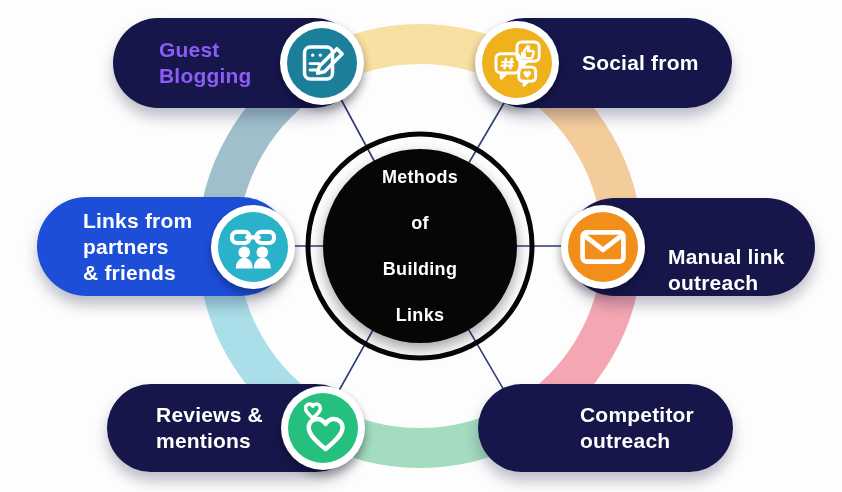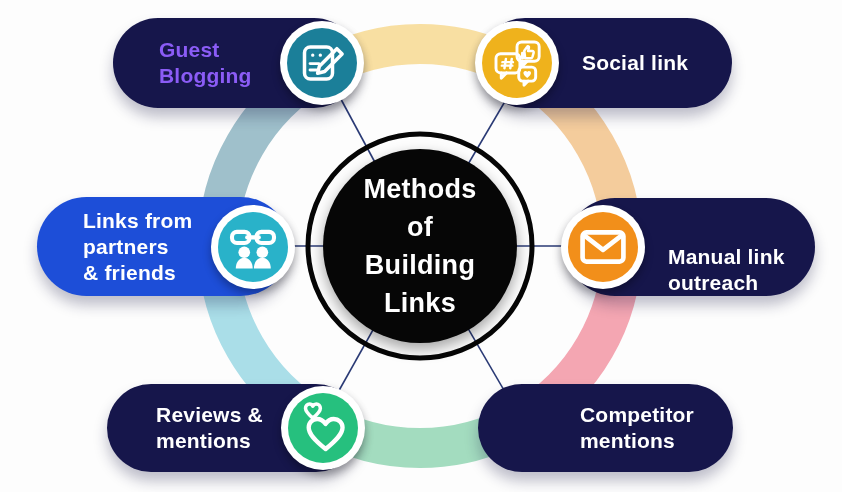--- a/index.html
+++ b/index.html
@@ -15,23 +15,23 @@
   .connector { stroke-width: 1.6; }
   .center-outline { fill: none; stroke-width: 5; }
   .center-dot { filter: drop-shadow(0 6px 7px rgba(0,0,0,0.35)); }
 
   .center-label {
     position: absolute;
     left: 420px; top: 246px;
     transform: translate(-50%, -50%);
     width: 200px;
     text-align: center;
-    font-size: 27px;
+    font-size: 18px;
     font-weight: 700;
-    line-height: 38px;
+    line-height: 46px;
     white-space: pre-line;
     letter-spacing: 0.3px;
   }
 
   .pill {
     position: absolute;
     border-radius: 60px;
     box-shadow: 0 9px 14px rgba(25,25,70,0.28);
     display: flex;
     align-items: center;
@@ -126,21 +126,21 @@
           <path d="M14 10.4 h-.2 V8.6 h.2 z M14.8 10.4 h1.9 c.3 0 .5 -.2 .6 -.5 l.4 -1.4 c.1 -.3 -.1 -.6 -.4 -.6 h-1.5 l.3 -1.2 c.1 -.4 -.4 -.6 -.6 -.3 l-1 1.4 z" stroke-width=".85"></path>
           <rect x="4.8" y="8.8" width="8.2" height="6.6" rx="1.6"></rect>
           <path d="M6.6 15.4 v1.8 l1.8 -1.8"></path>
           <path d="M8.2 10.6 l-.5 3.2 M10.2 10.6 l-.5 3.2 M7 11.7 h3.6 M6.8 12.9 h3.6" stroke-width=".85"></path>
           <rect x="12.6" y="13.4" width="5.8" height="4.8" rx="1.3"></rect>
           <path d="M14.4 18.2 v1.4 l1.4 -1.4"></path>
           <path d="M15.5 17.1 C14.6 16.4 14.2 15.9 14.2 15.4 C14.2 15 14.5 14.7 14.9 14.7 C15.2 14.7 15.4 14.85 15.5 15.1 C15.6 14.85 15.8 14.7 16.1 14.7 C16.5 14.7 16.8 15 16.8 15.4 C16.8 15.9 16.4 16.4 15.5 17.1 Z" fill="#ffffff" stroke="none"></path>
         </g>
       </svg>
     </div>
-    <div class="pill-label" style="color: rgb(255, 255, 255);">Social link</div>
+    <div class="pill-label" style="color: rgb(255, 255, 255);">Social from</div>
   </div>
 
   <div class="pill pill-l" style="background: #1d4ed8;">
     <div class="pill-label" style="color: rgb(255, 255, 255);">Links from
 partners
 &amp; friends</div>
     <div class="disc disc-right">
       <svg viewBox="0 0 24 24">
         <circle cx="12" cy="12" r="12" fill="#29b2c9"></circle>
         <g class="glyph" stroke-width="1.4">
@@ -181,16 +181,16 @@
         <g class="glyph" stroke-width="1.5">
           <path d="M12.9 19.2 C9.3 16.3 7.1 14.1 7.1 11.8 C7.1 10.1 8.4 8.9 10 8.9 C11.1 8.9 12.1 9.5 12.9 10.6 C13.6 9.5 14.6 8.9 15.7 8.9 C17.3 8.9 18.7 10.1 18.7 11.8 C18.7 14.1 16.4 16.3 12.9 19.2 Z"></path>
           <path d="M8.5 8.6 C6.9 7.2 6 6.2 6 5.2 C6 4.4 6.6 3.8 7.4 3.8 C7.9 3.8 8.3 4.1 8.5 4.5 C8.8 4.1 9.2 3.8 9.7 3.8 C10.5 3.8 11.1 4.4 11.1 5.2 C11.1 6.2 10.2 7.2 8.5 8.6 Z" stroke-width="1.2"></path>
         </g>
       </svg>
     </div>
   </div>
 
   <div class="pill pill-br" style="background: rgb(22, 22, 75);">
     <div class="pill-label" style="color: rgb(255, 255, 255);">Competitor
-mentions</div>
+outreach</div>
   </div>
 
 </div>
 
 </body></html>

